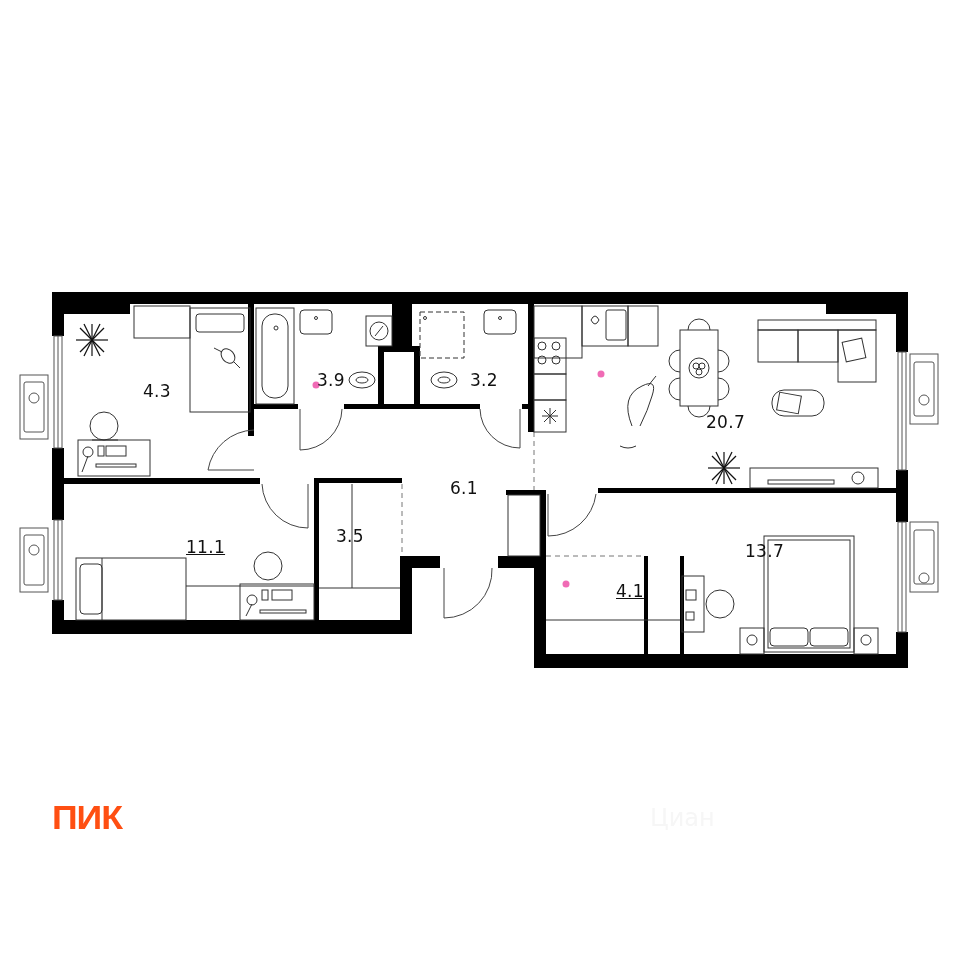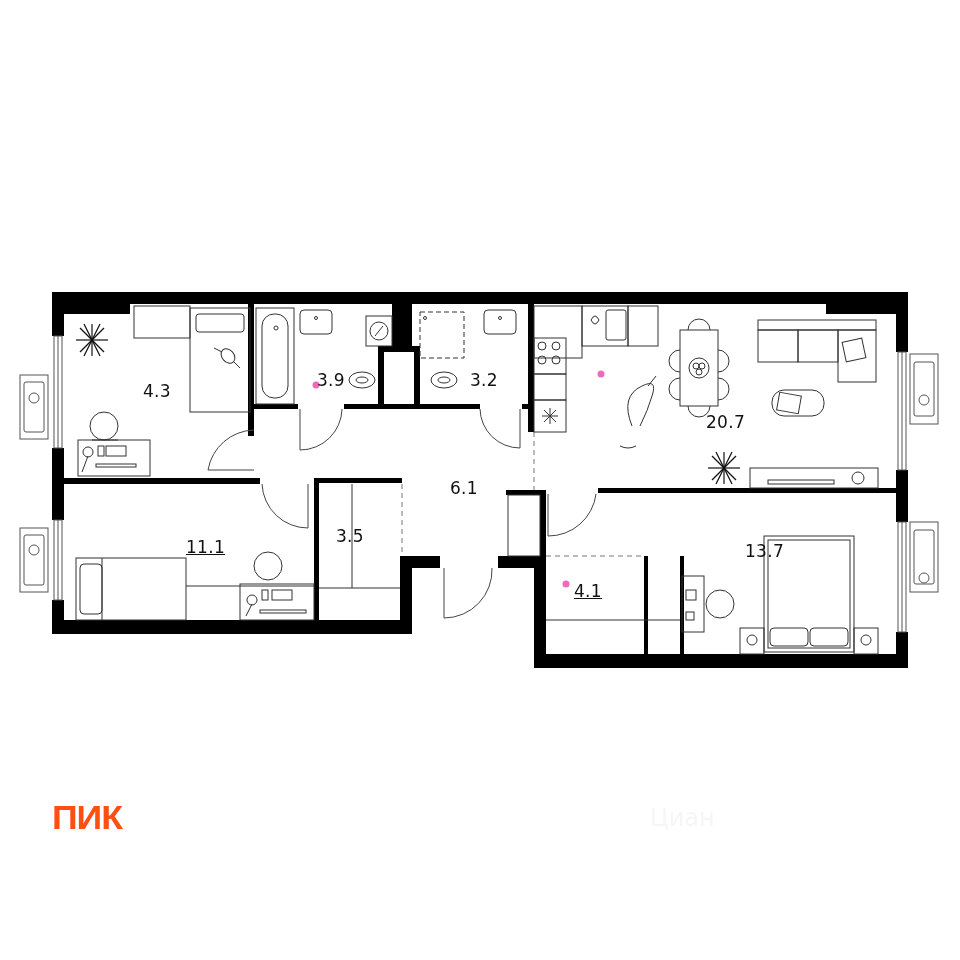--- a/index.html
+++ b/index.html
@@ -247,16 +247,16 @@
 </svg>
 
 <div class="area-label" style="left:143px; top:381px;">4.3</div>
 <div class="area-label" style="left:317px; top:370px;">3.9</div>
 <div class="area-label" style="left:470px; top:370px;">3.2</div>
 <div class="area-label" style="left:706px; top:412px;">20.7</div>
 <div class="area-label" style="left:450px; top:478px;">6.1</div>
 <div class="area-label" style="left:186px; top:537px;text-decoration:underline;">11.1</div>
 <div class="area-label" style="left:336px; top:526px;">3.5</div>
 <div class="area-label" style="left:745px; top:509px;margin-top:32px;">13.7</div>
-<div class="area-label" style="left:574px; top:581px;text-decoration:underline;">4.1</div>
+<div class="area-label" style="left:616px; top:581px;text-decoration:underline;">4.1</div>
 
 <div class="logo">ПИК</div>
 <div class="watermark">Циан</div>
 
 </body></html>

